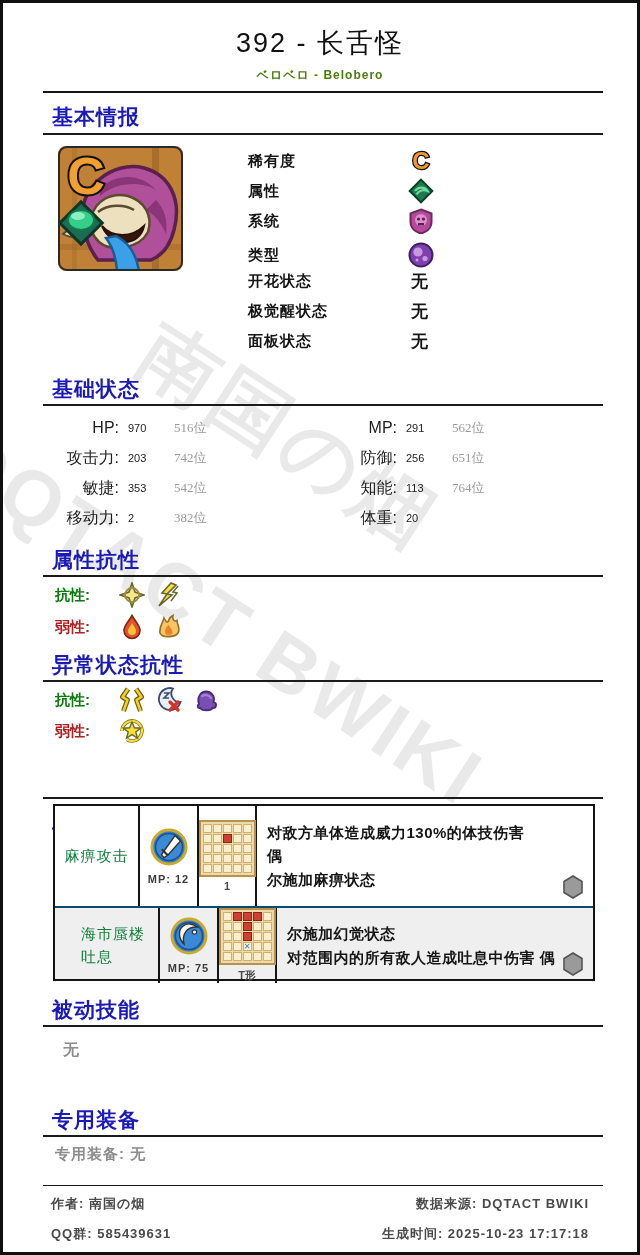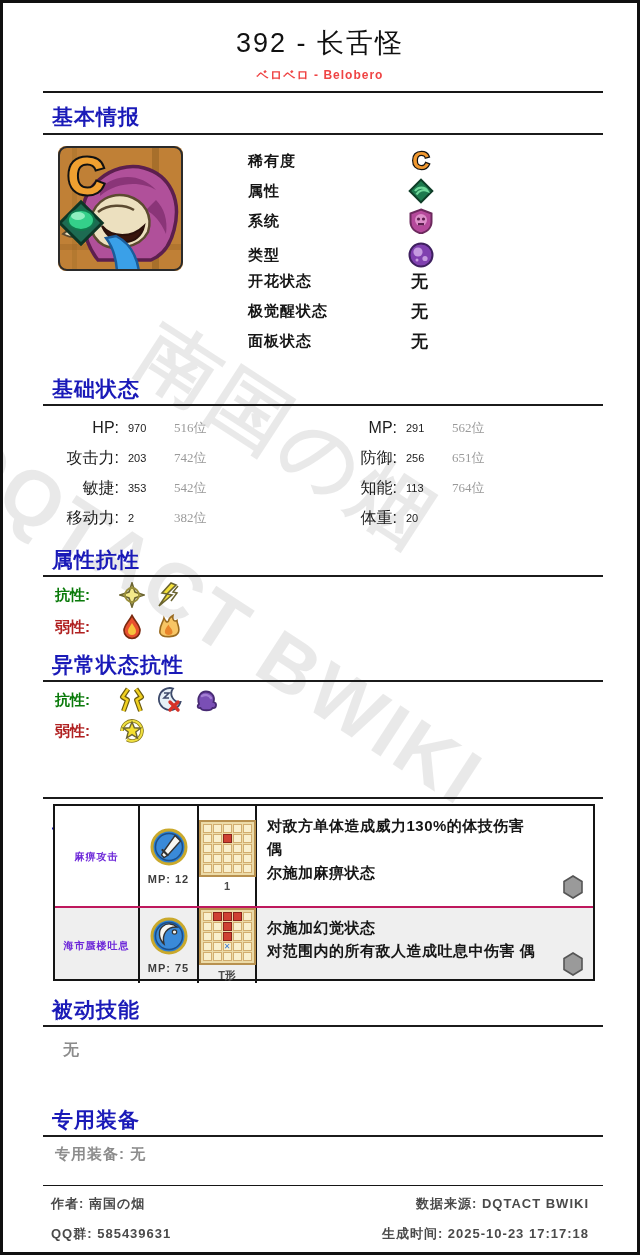--- a/index.html
+++ b/index.html
@@ -4,21 +4,21 @@
 <style>
   html,body{margin:0;padding:0;}
   body{width:640px;height:1255px;background:#fff;font-family:"Liberation Sans","DejaVu Sans",sans-serif;}
   .page{position:relative;width:640px;height:1255px;box-sizing:border-box;border:3px solid #101010;background:#fff;overflow:hidden;}
   .abs{position:absolute;}
   .watermark{position:absolute;color:rgba(0,0,0,0.085);font-weight:bold;white-space:nowrap;pointer-events:none;z-index:0;transform-origin:left top;}
   .wm1{left:172px;top:298px;font-size:78px;letter-spacing:6px;transform:rotate(33deg);}
   .wm2{left:-22px;top:408px;font-size:78px;letter-spacing:4px;transform:rotate(33deg);}
   .content{position:relative;z-index:1;}
   .page-title{left:0;top:22px;width:100%;text-align:center;font-size:27px;color:#111;letter-spacing:2px;}
-  .page-subtitle{left:0;top:64px;width:100%;text-align:center;font-size:12px;color:#ef4444;font-weight:bold;letter-spacing:1px;}
+  .page-subtitle{left:0;top:64px;width:100%;text-align:center;font-size:12px;color:#4d7c0f;font-weight:bold;letter-spacing:1px;}
   .hr{left:40px;width:560px;height:0;border-top:2px solid #161616;}
   .sec-title{left:49px;font-size:21px;font-weight:bold;color:#1a1ab8;letter-spacing:1px;}
   .sec-underline{left:40px;width:560px;height:0;border-top:2px solid #1b1b1b;}
   .portrait-box{left:55px;top:143px;width:125px;height:125px;}
   .info-row{left:245px;width:340px;height:30px;display:flex;align-items:center;}
   .info-label{font-size:15px;font-weight:bold;color:#161616;letter-spacing:1px;}
   .info-value{position:absolute;left:163px;font-size:17px;font-weight:bold;color:#161616;}
   .info-icon{position:absolute;left:160px;width:26px;height:26px;display:flex;}
   .stat-row{height:30px;display:flex;align-items:center;}
   .stat-col-left{left:40px;top:410px;width:250px;}
@@ -28,24 +28,24 @@
   .stat-rank{display:inline-block;font-size:13px;color:#9a9a9a;font-family:Liberation Serif, serif;}
   .res-row{left:52px;width:540px;height:28px;display:flex;align-items:center;}
   .res-label{font-size:15px;font-weight:bold;width:56px;}
   .res-label.green{color:#0a7a0a;}
   .res-label.red{color:#b02020;}
   .res-icons{display:flex;gap:11px;margin-left:8px;}
   .res-icons span{width:26px;height:26px;display:flex;}
   .skill-table{left:50px;top:801px;width:538px;border:2px solid #141414;background:#fff;}
   .skill-row{display:grid;grid-template-columns:85px 59px 58px 1fr;}
   .skill-row.r1{height:100px;}
-  .skill-row.r2{height:71px;border-top:2px solid #be185d;background:#efefef;}
+  .skill-row.r2{height:71px;border-top:2px solid #0c4a6e;background:#efefef;padding-left:20px;}
   .skill-cell{border-right:2px solid #141414;position:relative;display:flex;flex-direction:column;align-items:center;justify-content:center;}
-  .skill-cell:last-child{border-right:none;align-items:flex-start;justify-content:flex-start;}
-  .skill-name{font-size:10px;font-weight:bold;color:#6d28d9;line-height:1.5;padding:0 6px;letter-spacing:1px;}
+  .skill-cell:last-child{border-right:none;align-items:flex-start;justify-content:center;}
+  .skill-name{font-size:15px;font-weight:normal;color:#15803d;line-height:1.5;padding:0 6px;letter-spacing:1px;}
   .skill-mp{font-size:11px;font-weight:bold;color:#3c3c3c;margin-top:3px;letter-spacing:1px;}
   .range-wrap{display:flex;flex-direction:column;align-items:center;}
   .range-grid{display:grid;grid-template-columns:repeat(5,9px);grid-auto-rows:9px;gap:1px;background:#ecdba8;border:2px solid #b8914f;padding:2px;}
   .gcell{background:#f9efcd;outline:1px solid #d2ad6e;outline-offset:-1px;}
   .gcell.red{background:#cf4033;outline-color:#8a241c;}
   .gcell.caster{display:flex;align-items:center;justify-content:center;color:#3a7bd5;font-size:8px;font-weight:bold;}
   .range-label{font-size:11px;color:#4c4c4c;font-weight:bold;margin-top:3px;}
   .skill-desc{padding:8px 10px;font-size:15px;font-weight:bold;color:#161616;line-height:1.55;letter-spacing:0.5px;width:100%;box-sizing:border-box;}
   .hexagon{position:absolute;right:9px;bottom:7px;width:22px;height:24px;}
   .muted-line{font-size:16px;font-weight:bold;color:#8c8c8c;letter-spacing:1px;}

